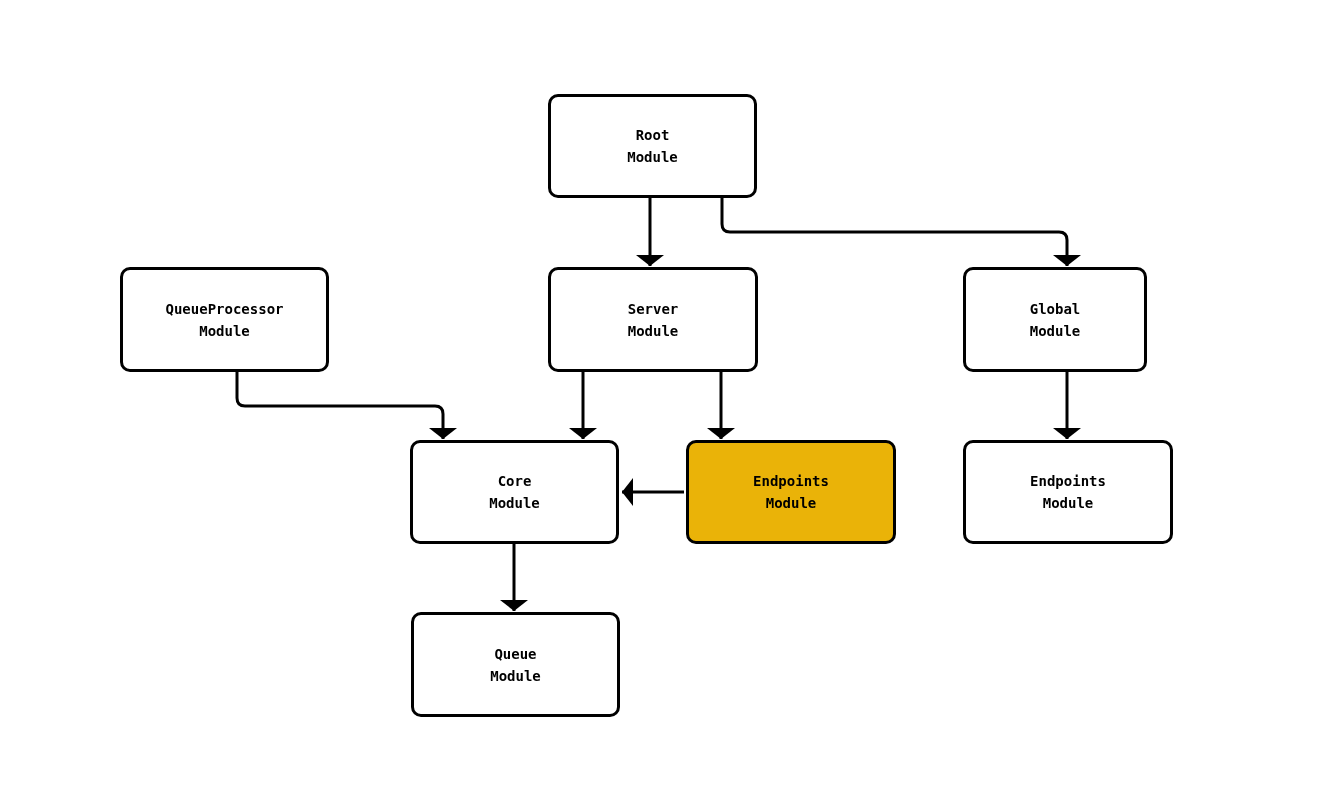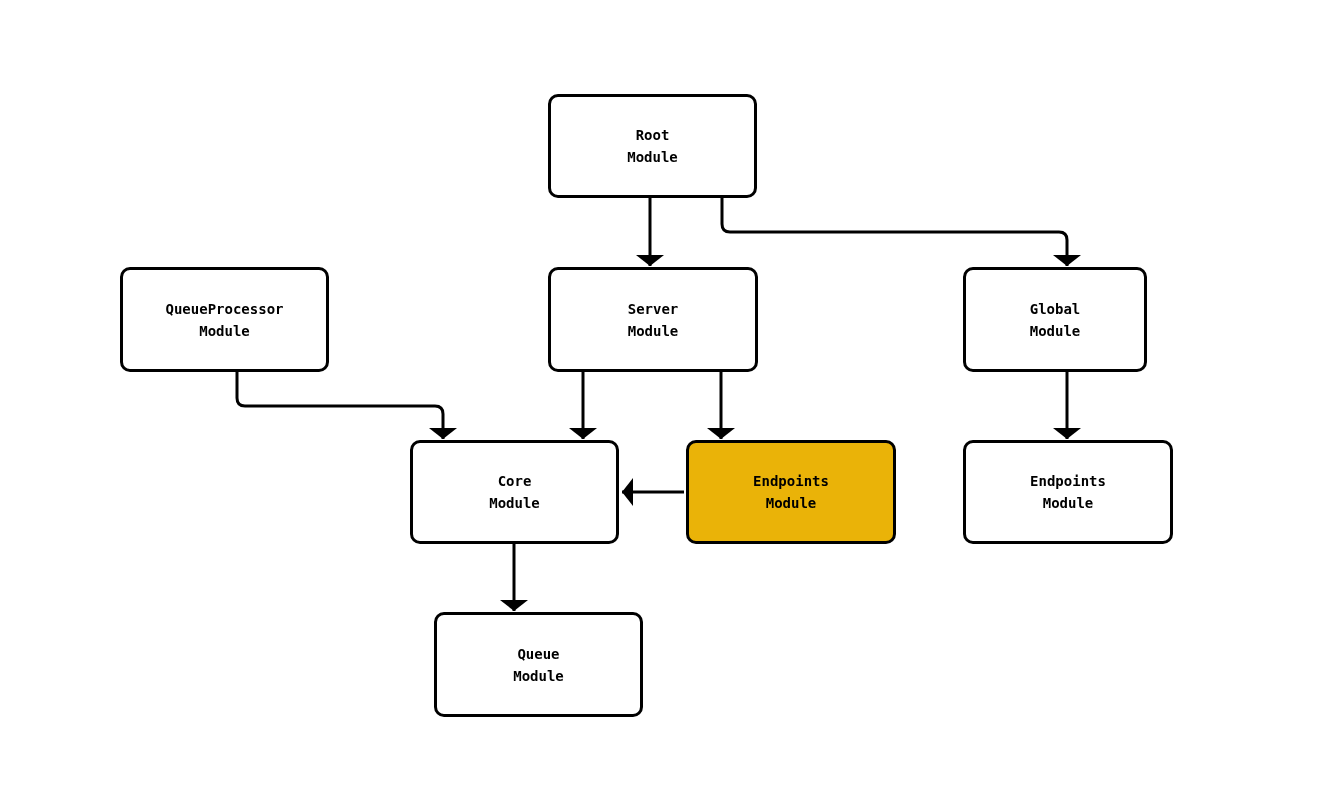--- a/index.html
+++ b/index.html
@@ -99,18 +99,18 @@
 Module</div>
       </div>
       <div class="node" style="left: 686px; top: 440px; width: 210px; height: 104px; border-color: rgb(0, 0, 0); background: #eab308;">
         <div class="node-label" style="color: rgb(0, 0, 0);">Endpoints
 Module</div>
       </div>
       <div class="node" style="left: 963px; top: 440px; width: 210px; height: 104px; border-color: rgb(0, 0, 0); background: rgb(255, 255, 255);">
         <div class="node-label" style="color: rgb(0, 0, 0);">Endpoints
 Module</div>
       </div>
-      <div class="node" style="left: 411px; top: 612px; width: 209px; height: 105px; border-color: rgb(0, 0, 0); background: rgb(255, 255, 255); margin-left: 23px;">
+      <div class="node" style="left: 411px; top: 612px; width: 209px; height: 105px; border-color: rgb(0, 0, 0); background: rgb(255, 255, 255);">
         <div class="node-label" style="color: rgb(0, 0, 0);">Queue
 Module</div>
       </div>
     </div>
 </div>
 
 </body></html>

